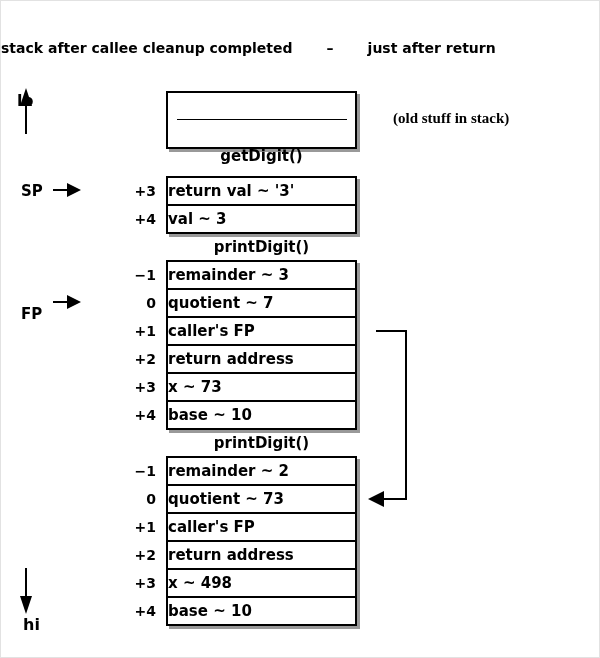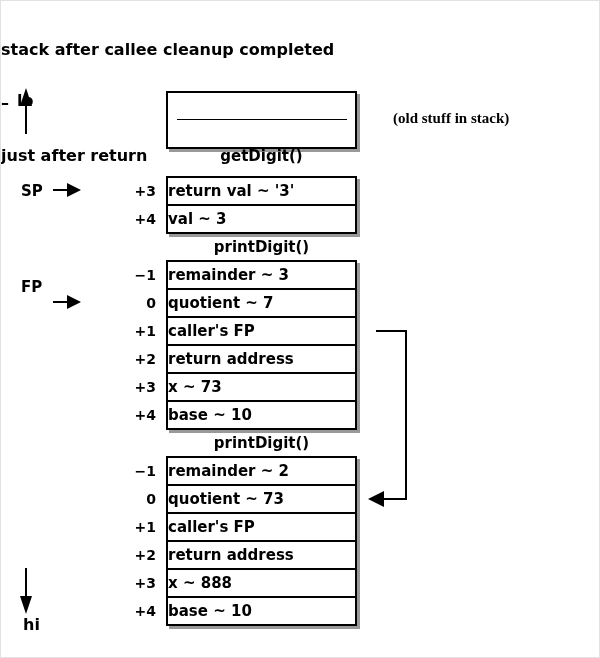--- a/index.html
+++ b/index.html
@@ -16,23 +16,22 @@
     overflow: hidden;
   }
 
   
   .title {
     position: absolute;
     top: 39px; left: 0; right: 0;
     display: flex;
     justify-content: flex-start;
     gap: 34px;
-    font-size: 16px;
+    font-size: 14px;
     white-space: nowrap;
-    flex-direction: column;
   }
 
   
   .axis-label { position: absolute; font-size: 16px; }
   .axis-label.lo { left: 16px; top: 66px; margin-top: 24px; }
   .axis-label.hi { left: 22px; top: 614px; }
 
   
   .old-box {
     position: absolute;
@@ -82,21 +81,21 @@
     position: absolute;
     left: 90px; width: 65px;
     text-align: right;
     font-size: 14px;
   }
   .offset { height: 28px; line-height: 28px; }
 
   
   .pointer { position: absolute; left: 20px; font-size: 15px; }
   .pointer.sp { top: 181px; }
-  .pointer.fp { top: 277px; }
+  .pointer.fp { top: 304px; }
 
   
   .overlay {
     position: absolute;
     left: 0; top: 0;
     pointer-events: none;
   }
   .overlay line, .overlay polyline { stroke: #000; stroke-width: 2; fill: none; }
   .overlay polygon { fill: #000; stroke: none; }
 </style>
@@ -154,21 +153,21 @@
     <div class="offset">+1</div>
     <div class="offset">+2</div>
     <div class="offset">+3</div>
     <div class="offset">+4</div>
   </div>
   <div class="frame" style="top:455px">
     <div class="row">remainder ~ 2</div>
     <div class="row">quotient ~ 73</div>
     <div class="row">caller's FP</div>
     <div class="row">return address</div>
-    <div class="row">x ~ 888</div>
+    <div class="row">x ~ 498</div>
     <div class="row">base ~ 10</div>
   </div>
 
   <div class="pointer sp">SP</div>
   <div class="pointer fp">FP</div>
 
   <svg class="overlay" width="600" height="658">
     <g>
       <line x1="25" y1="133" x2="25" y2="101"></line>
       <polygon points="25,87 19,105 31,105"></polygon>

